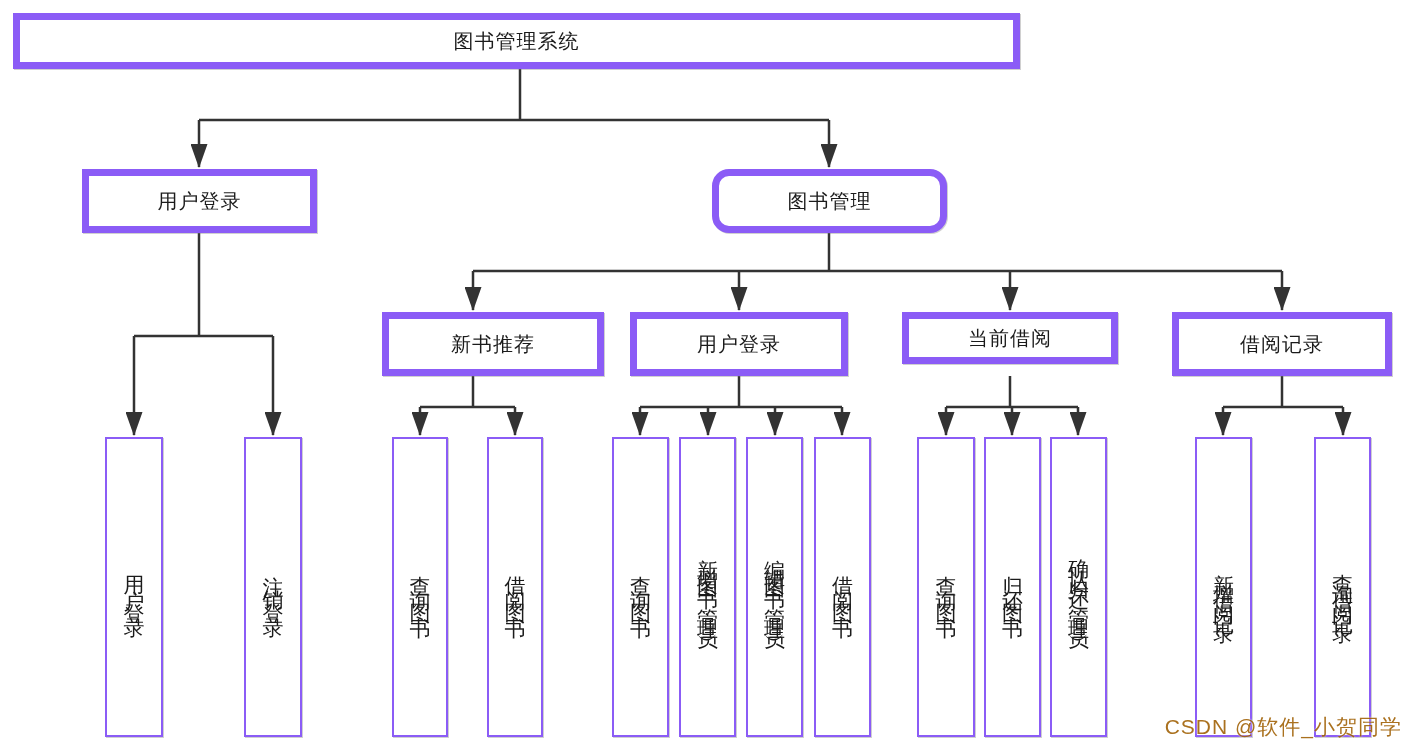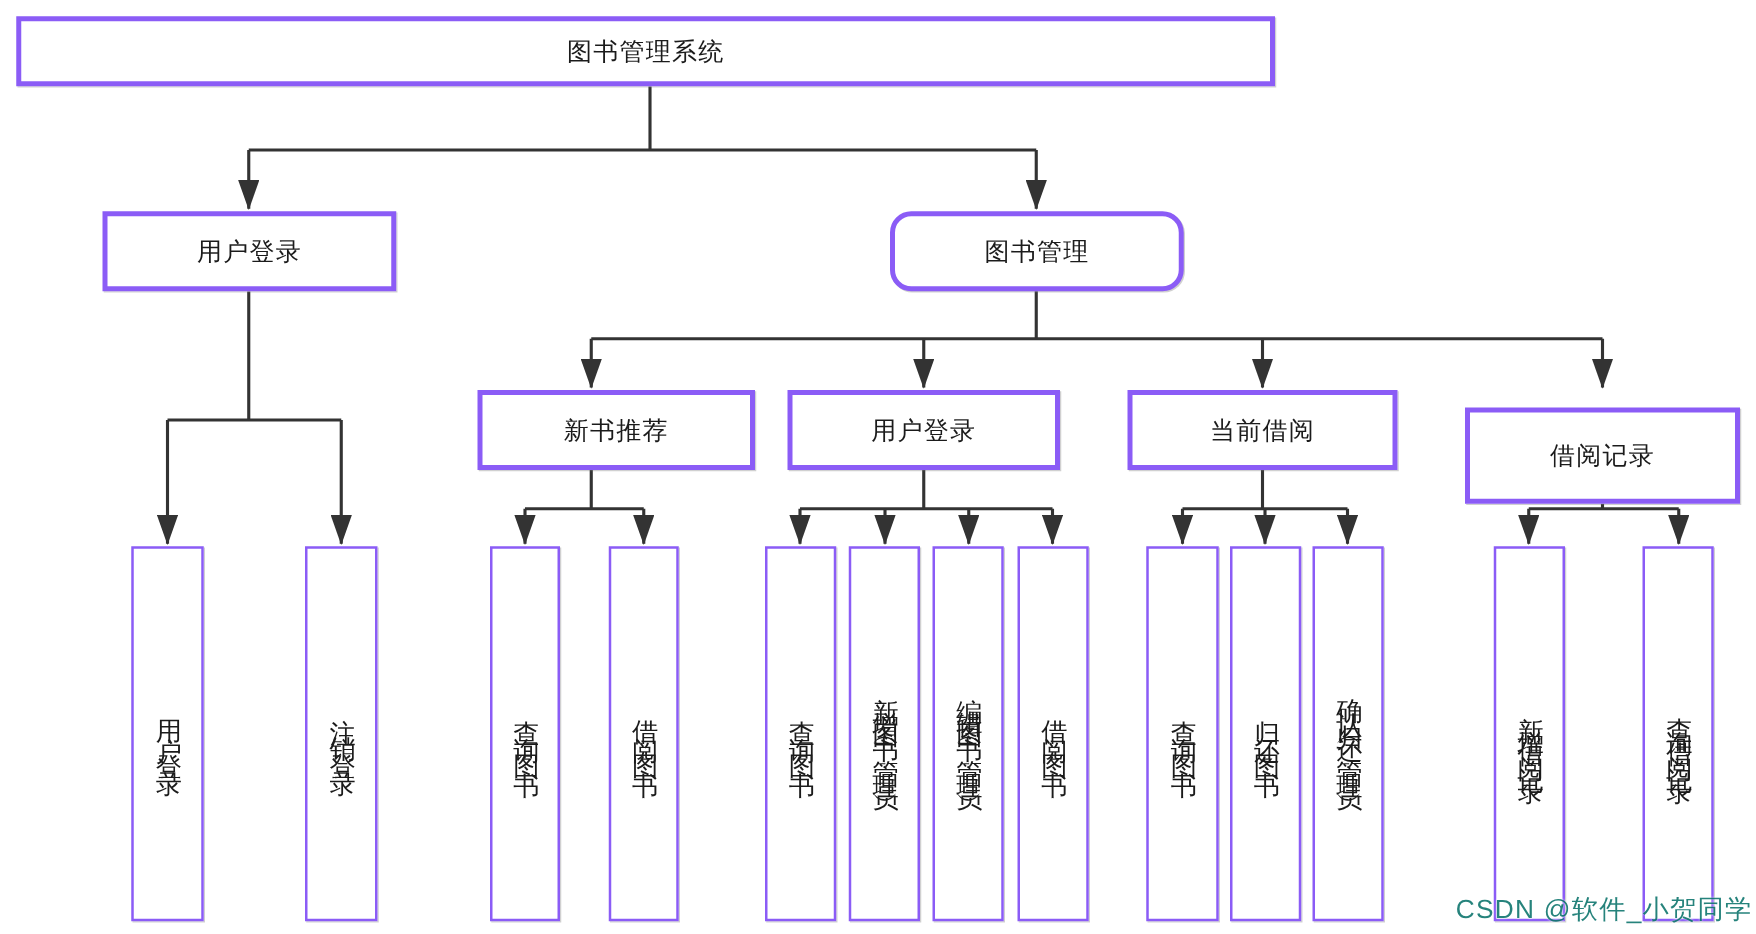--- a/index.html
+++ b/index.html
@@ -7,21 +7,21 @@
     position:relative;
     width:1405px;height:747px;
     background:#ffffff;
     font-family:"Liberation Sans","DejaVu Sans",sans-serif;
     overflow:hidden;
   }
   .node{
     position:absolute;
     box-sizing:border-box;
     background:#ffffff;
-    border:4px solid #8b5cf6;
+    border:7px solid #8b5cf6;
     display:flex;align-items:center;justify-content:center;
     color:#1b1b1b;
     font-size:20px;
     letter-spacing:1px;
     box-shadow:1px 1px 0 rgba(120,120,120,.35);
   }
   .leaf{
     border-width:2.5px;
     font-size:21px;
     writing-mode:vertical-rl;
@@ -29,21 +29,21 @@
     letter-spacing:10px;
   }
   .leaf.sp-wide{letter-spacing:14px;}
   #connectors{position:absolute;left:0;top:0;z-index:0;}
   .node{z-index:1;}
   #watermark{
     position:absolute;
     right:3px;top:713px;
     z-index:5;
     font-size:21px;
-    color:#0f766e;
+    color:#a16207;
     opacity:.9;
     letter-spacing:1px;
     text-shadow:0 0 2px #ffffff;
     white-space:nowrap;
   }
 </style>
 </head>
 <body>
 
 <div id="stage">
@@ -110,22 +110,22 @@
     </g>
   </svg>
 
   <div class="node" style="left:13px;top:13px;width:1007px;height:56px;">图书管理系统</div>
 
   <div class="node" style="left:82px;top:169px;width:235px;height:64px;">用户登录</div>
   <div class="node" style="left:712px;top:169px;width:235px;height:64px;border-radius:17px;">图书管理</div>
 
   <div class="node" style="left:362px;top:312px;width:222px;height:64px;margin-left:20px;">新书推荐</div>
   <div class="node" style="left:630px;top:312px;width:218px;height:64px;">用户登录</div>
-  <div class="node" style="left:902px;top:312px;width:216px;height:64px;">当前借阅</div>
-  <div class="node" style="left:1172px;top:326px;width:220px;height:77px;">借阅记录</div>
+  <div class="node" style="left:902px;top:312px;width:216px;height:52px;">当前借阅</div>
+  <div class="node" style="left:1172px;top:312px;width:220px;height:64px;">借阅记录</div>
 
   <div class="node leaf sp-wide" style="left:105px;top:437px;width:58px;height:300px;">用户登录</div>
   <div class="node leaf sp-wide" style="left:244px;top:437px;width:58px;height:300px;">注销登录</div>
 
   <div class="node leaf sp-wide" style="left:392px;top:437px;width:56px;height:300px;">查询图书</div>
   <div class="node leaf sp-wide" style="left:487px;top:437px;width:56px;height:300px;">借阅图书</div>
 
   <div class="node leaf sp-wide" style="left:612px;top:437px;width:57px;height:300px;">查询图书</div>
   <div class="node leaf" style="left:679px;top:437px;width:57px;height:300px;">新增图书（管理员）</div>
   <div class="node leaf" style="left:746px;top:437px;width:57px;height:300px;">编辑图书（管理员）</div>

